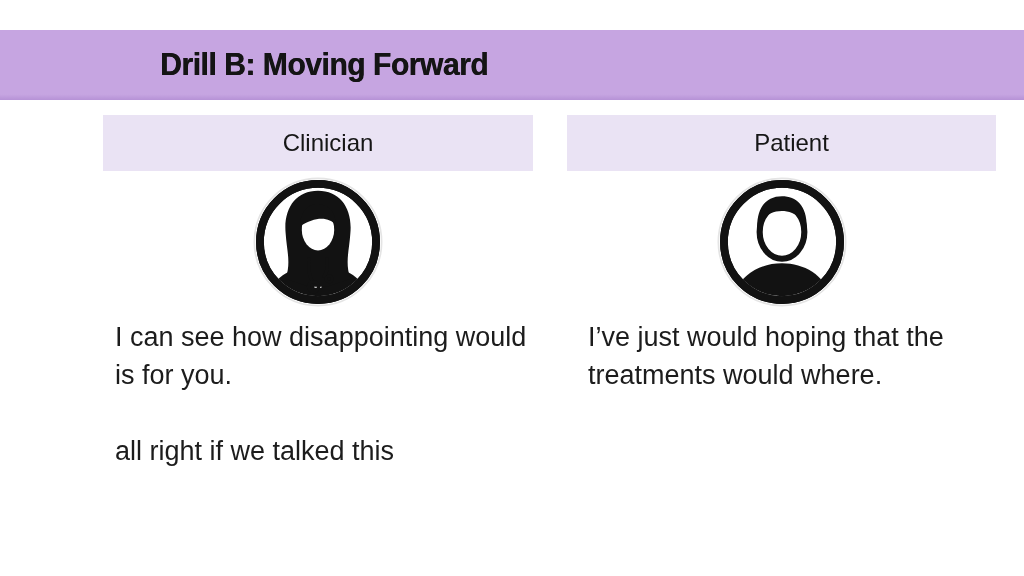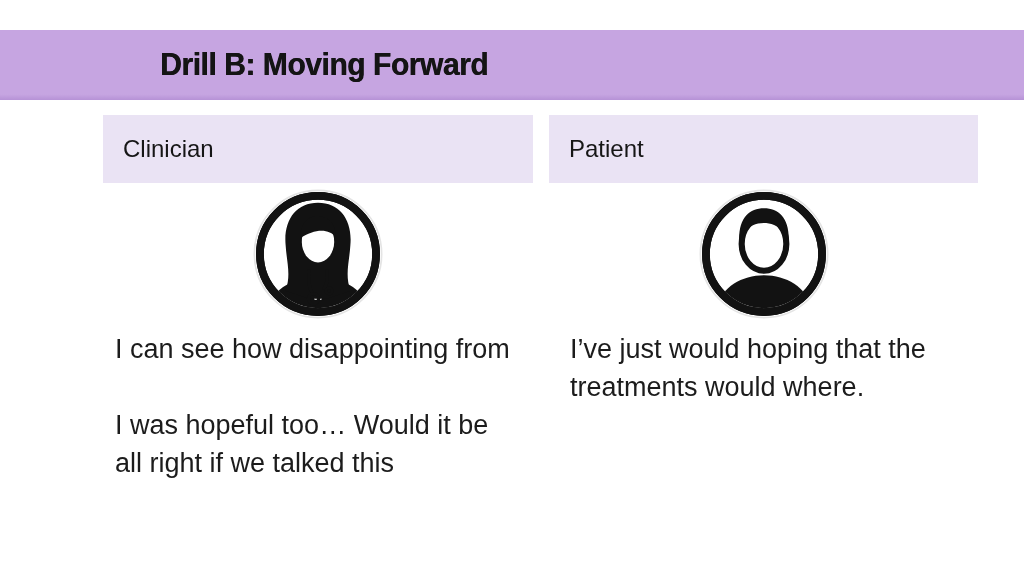--- a/index.html
+++ b/index.html
@@ -20,24 +20,24 @@
     margin:0;height:70px;line-height:70px;padding-left:165px;
     font-size:31px;font-weight:700;letter-spacing:-0.5px;color:#141414;
     text-shadow:0.5px 0 0 #141414;
     transform:scaleX(0.97);transform-origin:left center;
     white-space:nowrap;
   }
 
   
   .col{position:absolute;top:115px;}
   .col-clinician{left:103px;width:430px;}
-  .col-patient{left:549px;width:429px;}
+  .col-patient{left:567px;width:429px;}
   .col-header{
-    height:68px;background:#eae3f4;
-    display:flex;align-items:center;justify-content:flex-start;
+    height:56px;background:#eae3f4;
+    display:flex;align-items:center;justify-content:center;
     font-size:24px;color:#161616;padding-left:20px;
   }
   .avatar{width:134px;height:134px;margin:4px auto 0;}
   .avatar svg{width:134px;height:134px;display:block;}
 
   .dialogue{margin-top:9px;}
   .col-clinician .dialogue{padding-left:12px;}
   .col-patient .dialogue{padding-left:21px;}
   .line{
     font-size:27px;line-height:38px;min-height:38px;
@@ -76,23 +76,23 @@
           <path d="M52 74 C51 86 53 94 57 97" fill="none" stroke="#121212" stroke-width="3"></path>
           <path d="M68 74 C69 83 68 88 65 92" fill="none" stroke="#121212" stroke-width="3"></path>
           <circle cx="56" cy="100" r="4.5" fill="none" stroke="#121212" stroke-width="3"></circle>
           <circle cx="70" cy="93" r="2.8" fill="none" stroke="#121212" stroke-width="2.5"></circle>
         </g>
         <circle cx="60" cy="60" r="52" fill="none" stroke="#121212" stroke-width="7"></circle>
       </svg>
     </div>
 
     <div class="dialogue">
-      <div class="line">I can see how disappointing from</div>
+      <div class="line">I can see how disappointing would</div>
+      <div class="line">is for you.</div>
       <div class="line"></div>
-      <div class="line">I was hopeful too… Would it be</div>
       <div class="line">all right if we talked this</div>
     </div>
   </section>
 
   <section class="col col-patient">
     <div class="col-header">
       <span>Patient</span>
     </div>
 
     <div class="avatar">

